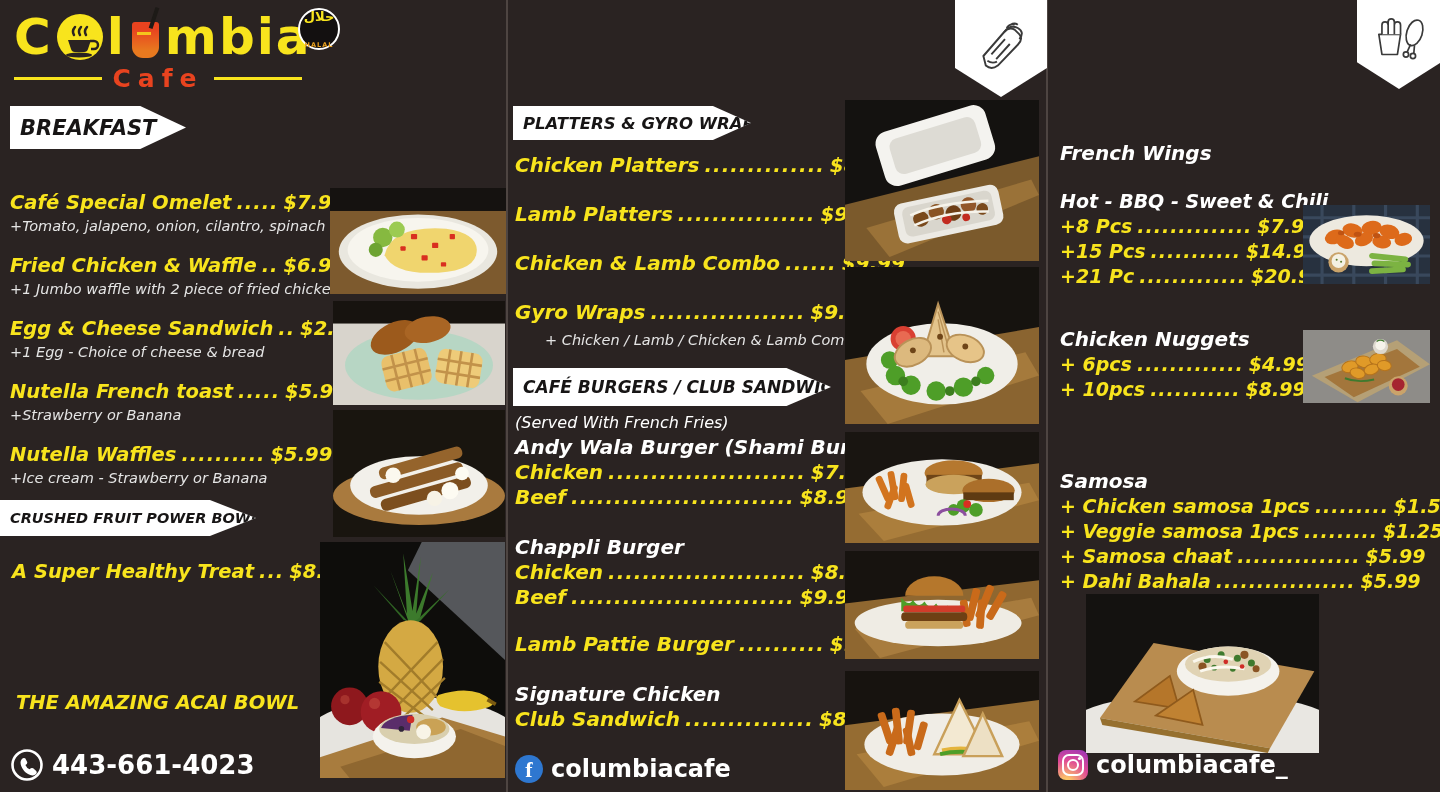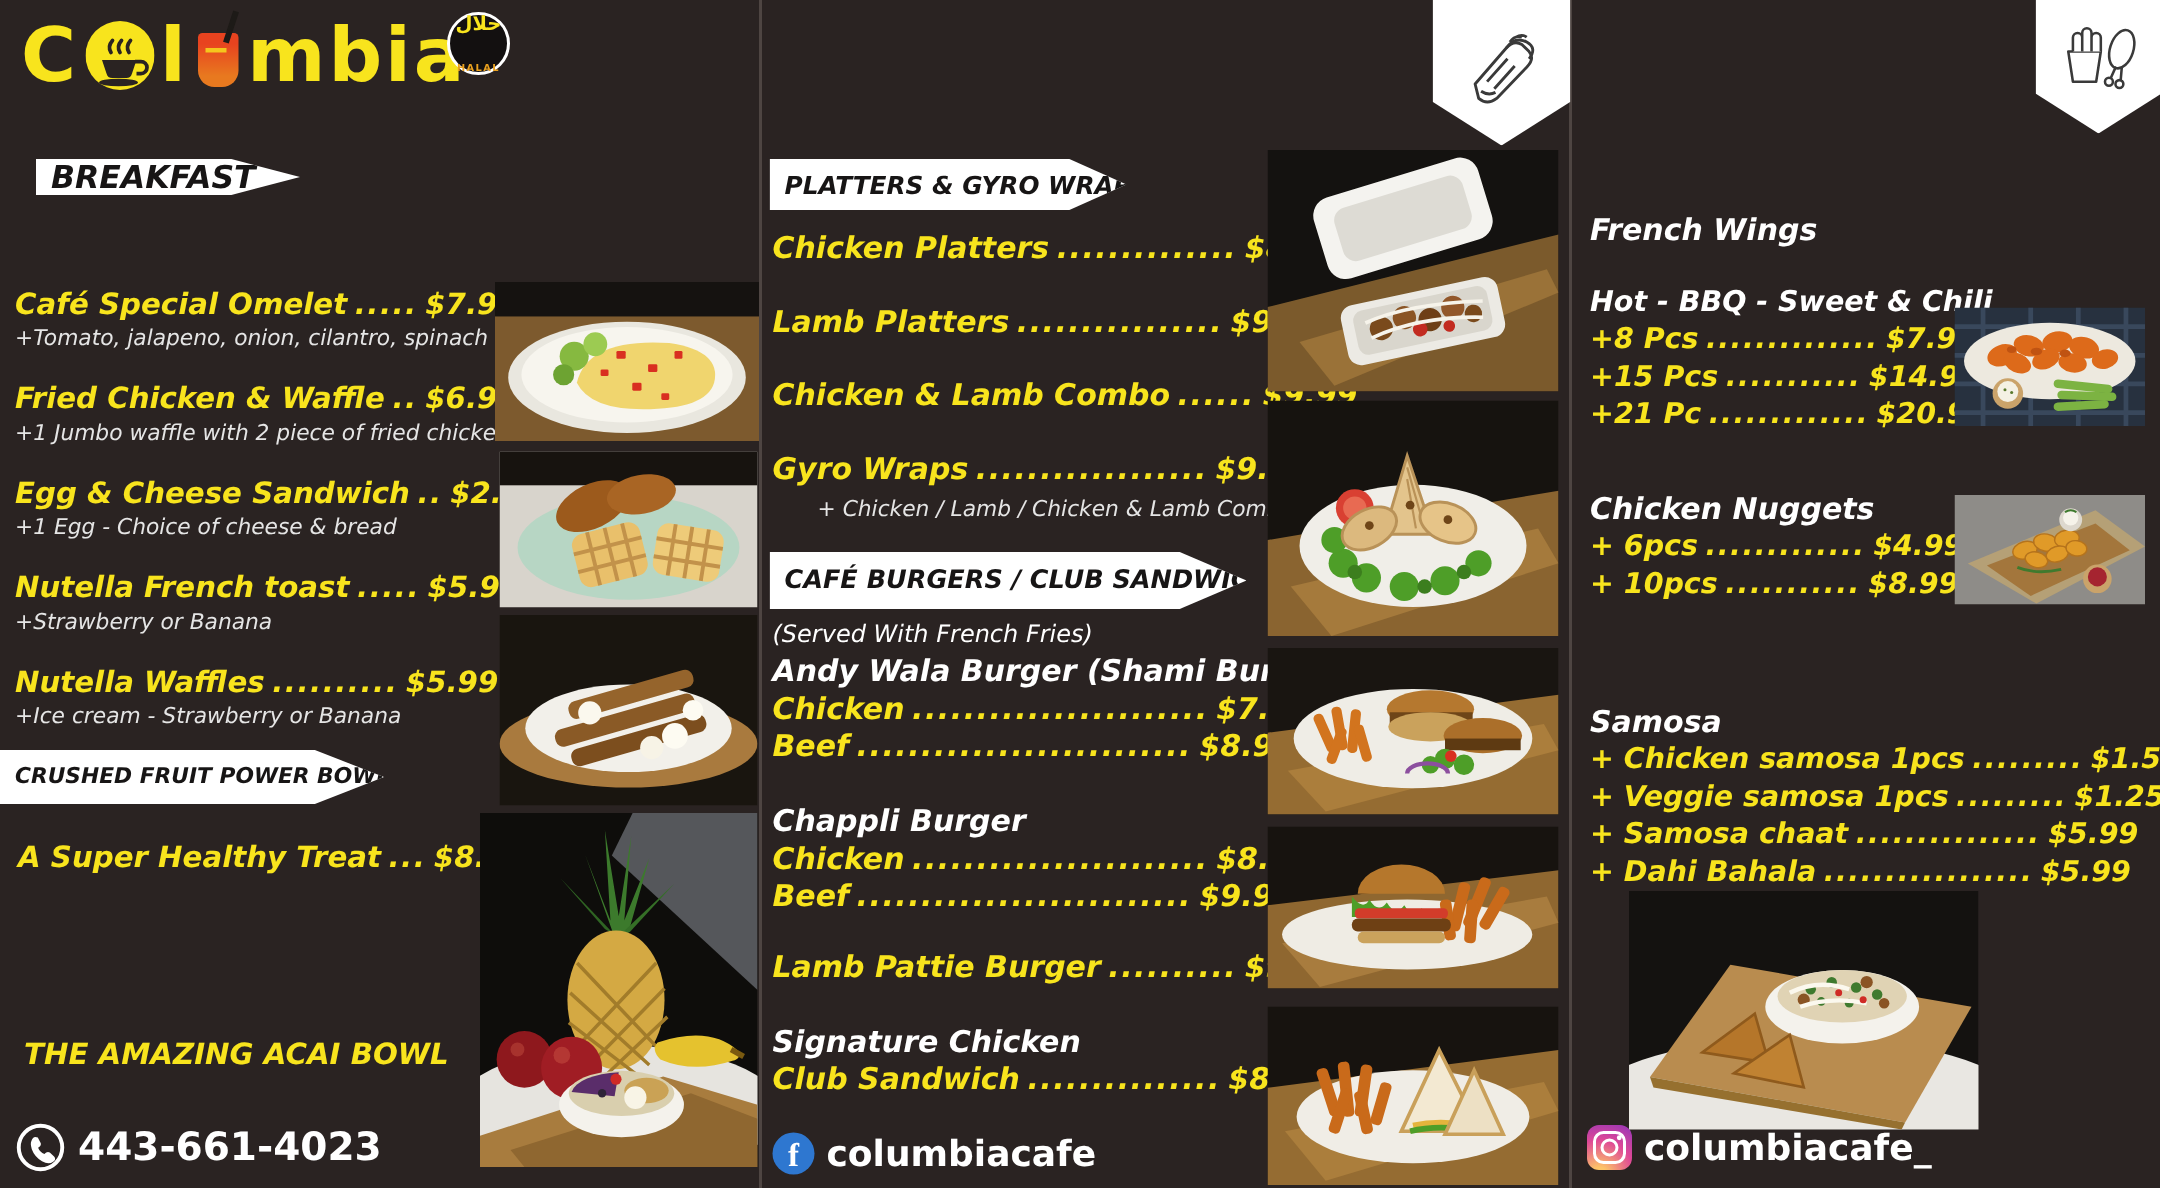--- a/index.html
+++ b/index.html
@@ -95,28 +95,33 @@
           <path d="M17 21 q-2.5 -4 1 -8 M23 21 q-2.5 -4 1 -8 M29 21 q-2.5 -4 1 -8" fill="none" stroke="#2a2322" stroke-width="2.5" stroke-linecap="round"></path>
         </svg>
       </span>
       <span>l</span>
       <span class="drink-u">
         <span class="straw"></span>
         <span class="fizz"></span>
       </span>
       <span>mbia</span>
     </div>
+    <div class="logo-sub">
+      <span class="line"></span>
+      <span class="cafe-txt">Cafe</span>
+      <span class="line"></span>
+    </div>
   </div>
 
   <div class="abs halal" style="left:298px; top:8px;">
     <span class="ar">حلال</span>
     <span class="en">HALAL</span>
   </div>
 
-  <div class="abs banner" style="left:24px; top:106px; width:176px; height:24px; font-size:21px;
+  <div class="abs banner" style="left:10px; top:106px; width:176px; height:43px; font-size:21px;
        clip-path:polygon(0 0,74% 0,100% 50%,74% 100%,0 100%);">
     <span class="txt">BREAKFAST</span>
   </div>
 
   <div class="abs bk" style="left:10px; top:190px; width:320px;">
     <div class="group">
       <div class="row"><span>Café Special Omelet</span><span class="dt">.....</span><span>$7.99</span></div>
       <div class="sub">+Tomato, jalapeno, onion, cilantro, spinach</div>
     </div>
     <div class="group">

